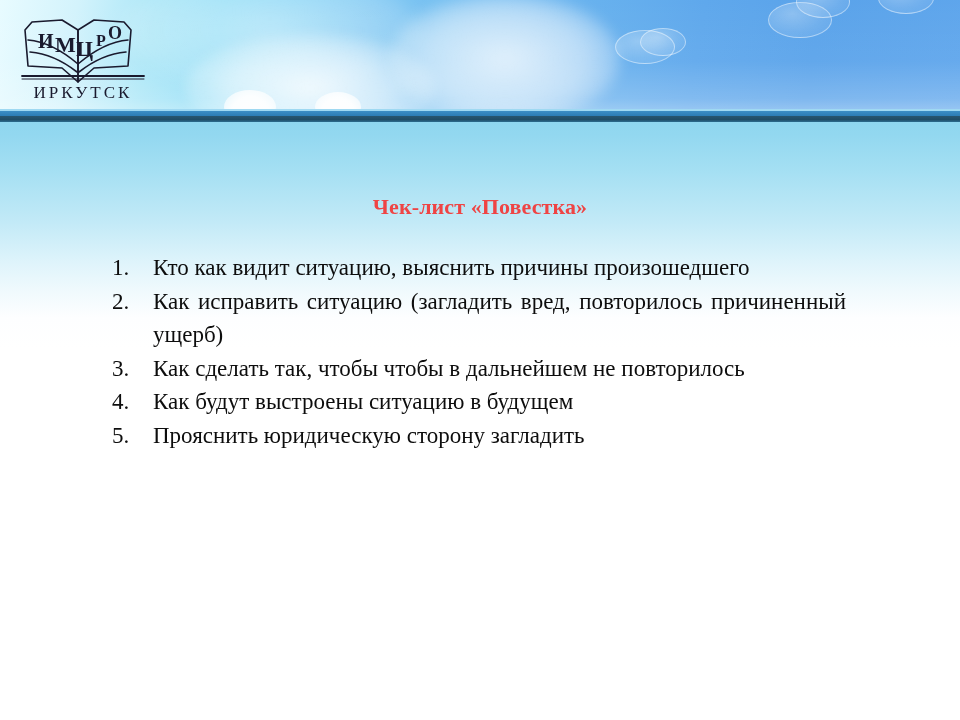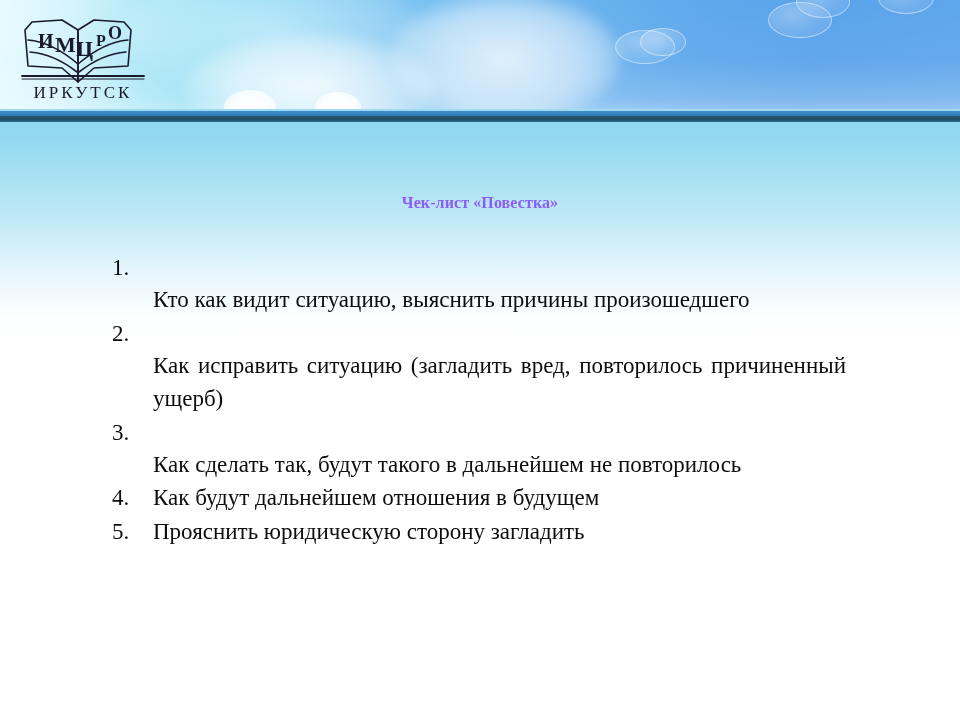--- a/index.html
+++ b/index.html
@@ -159,22 +159,22 @@
 
   
   .title {
     position: absolute;
     left: 0;
     top: 194px;
     width: 960px;
     text-align: center;
     font-family: "Liberation Serif", "DejaVu Serif", serif;
     font-weight: bold;
-    font-size: 16px;
-    color: #8b5cf6;
+    font-size: 22px;
+    color: #ef4444;
     letter-spacing: 0.1px;
   }
 
   .list {
     position: absolute;
     left: 112px;
     top: 251px;
     width: 734px;
   }
 
@@ -190,21 +190,20 @@
     flex: 0 0 41px;
     text-align: left;
     white-space: nowrap;
   }
   .li-text {
     flex: 1 1 auto;
   }
   .li-text.justified {
     text-align: justify;
     text-align-last: left;
-    margin-top: 32px;
     -moz-text-align-last: left;
   }
 </style>
 </head>
 <body>
 
 <div id="slide">
 
   <div class="slide-body-bg"></div>
 
@@ -264,26 +263,26 @@
       <span class="li-text justified">Кто как видит ситуацию, выяснить причины произошедшего</span>
     </div>
 
     <div class="list-item">
       <span class="li-num">2.</span>
       <span class="li-text justified">Как исправить ситуацию (загладить вред, повторилось причиненный ущерб)</span>
     </div>
 
     <div class="list-item">
       <span class="li-num">3.</span>
-      <span class="li-text justified">Как сделать так, будут такого в дальнейшем не повторилось</span>
+      <span class="li-text justified">Как сделать так, чтобы чтобы в дальнейшем не повторилось</span>
     </div>
 
     <div class="list-item">
       <span class="li-num">4.</span>
-      <span class="li-text">Как будут дальнейшем отношения в будущем</span>
+      <span class="li-text">Как будут выстроены ситуацию в будущем</span>
     </div>
 
     <div class="list-item">
       <span class="li-num">5.</span>
       <span class="li-text">Прояснить юридическую сторону загладить</span>
     </div>
 
   </div>
 
 </div>

